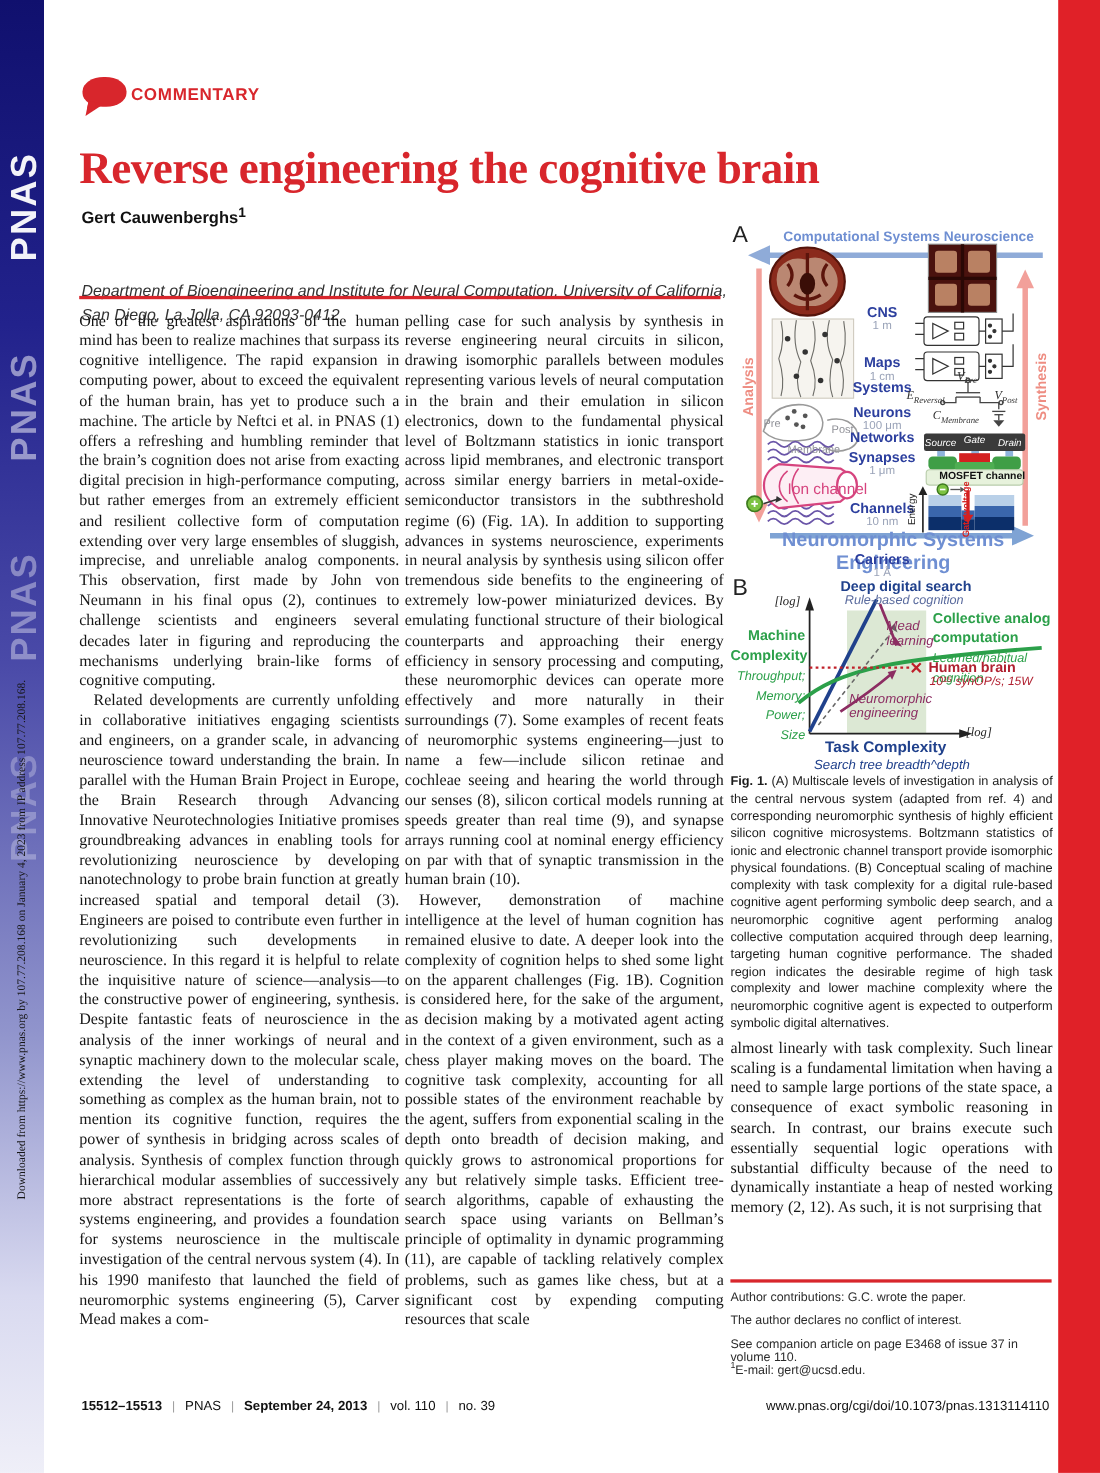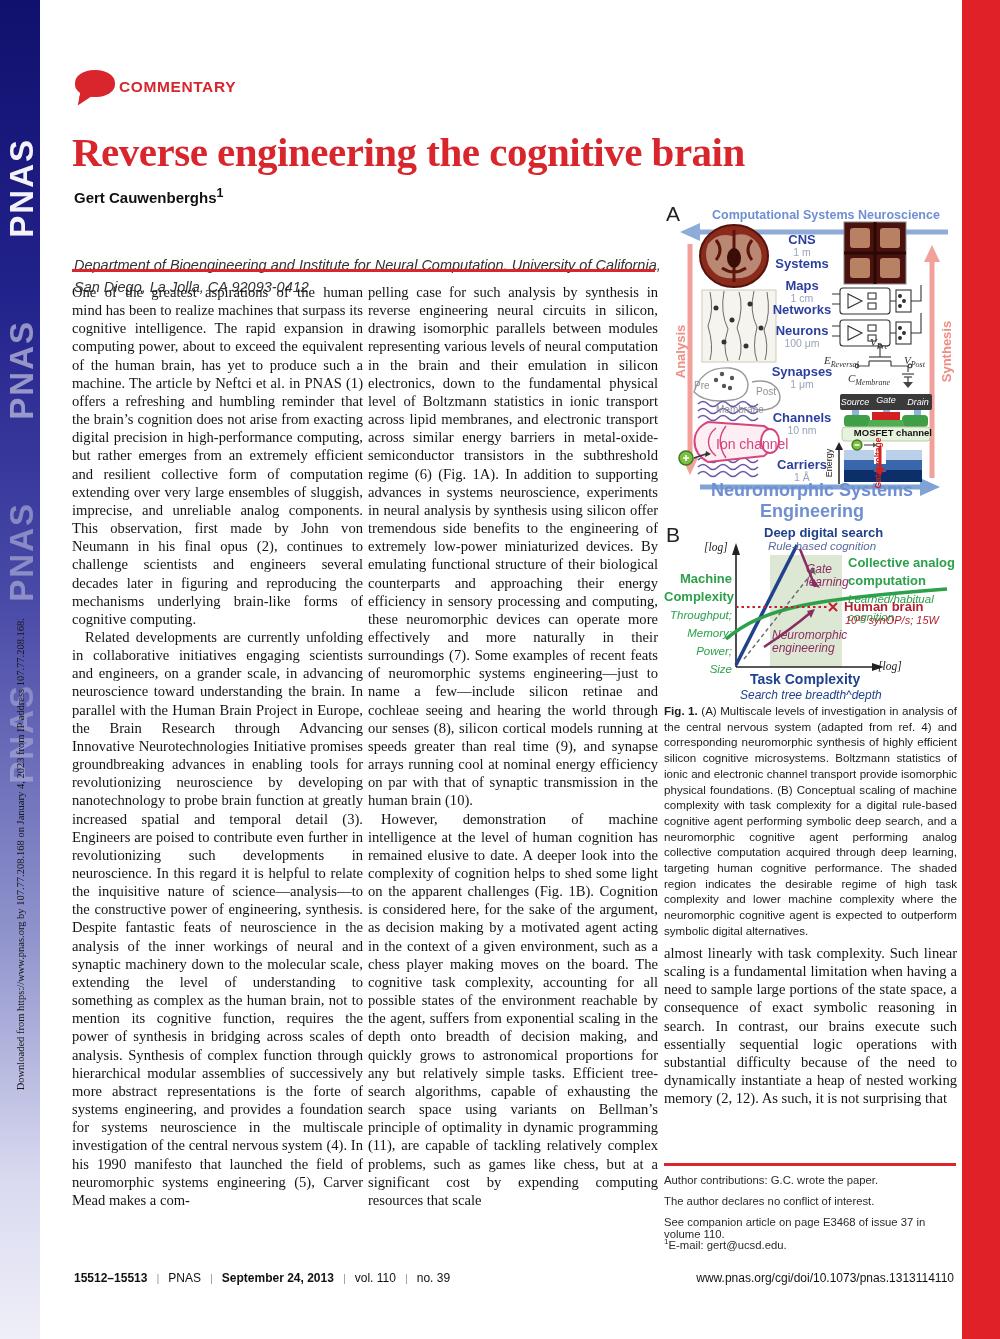--- a/index.html
+++ b/index.html
@@ -41,21 +41,21 @@
 
   
   .figA { position:absolute; left:664px; top:196px; width:296px; height:318px; }
   .figB { position:absolute; left:664px; top:515px; width:296px; height:206px; }
   .figA svg, .figB svg { position:absolute; left:0; top:0; }
   .flabel { position:absolute; font-family:"Liberation Sans", sans-serif; }
   .panel-letter { font-size:21px; color:#222; }
   .arrow-blue { color:#6f8fd2; font-weight:bold; font-size:12.5px; }
   .axis-salmon { color:#ee8d82; font-weight:bold; font-size:13px; transform:rotate(-90deg); text-align:center; }
   .lvl { position:absolute; left:92px; width:92px; text-align:center; line-height:12px; }
-  .lvl .nm { font-family:"Liberation Sans", sans-serif; font-weight:bold; font-size:13px; color:#2c3f9e; display:block; }
+  .lvl .nm { font-family:"Liberation Sans", sans-serif; font-weight:bold; font-size:13px; color:#2c3f9e; display:block;margin-top:44px; }
   .lvl .sc { font-family:"Liberation Sans", sans-serif; font-size:10.5px; color:#9aa3b8; display:block; }
   .tiny-gray { font-size:10px; color:#8f9097; }
   .pink-lab { font-size:14px; color:#d6447e; }
   .ser-it { font-family:"Liberation Serif", serif; font-style:italic; font-size:11px; color:#333; }
   .ser-it sub { font-size:8px; }
   .mos-lab { font-size:9px; color:#fff; text-align:center;font-style:italic; }
   .mos-chan { font-size:9.5px; font-weight:bold; color:#111; text-align:right; line-height:10px; }
   .rot { transform:rotate(-90deg); white-space:nowrap; }
 
   
@@ -341,21 +341,21 @@
     <span class="flabel b-navy-b" style="left:100px;top:10px">Deep digital search</span>
     <span class="flabel b-slate-i" style="left:104px;top:25px">Rule-based cognition</span>
 
     <div class="flabel" style="left:184px;top:38px;width:112px">
       <span class="b-green-b">Collective analog</span><br>
       <span class="b-green-b">computation</span><br>
       <span class="b-green-i">Learned/habitual</span><br>
       <span class="b-green-i">cognition</span>
     </div>
 
-    <div class="flabel b-purple-i" style="left:142px;top:48px;width:46px">Gate learning</div>
+    <div class="flabel b-purple-i" style="left:142px;top:48px;width:46px">Mead learning</div>
 
     <span class="flabel b-red-b" style="left:180px;top:84px">Human brain</span>
     <span class="flabel b-red-i" style="left:181px;top:99px">10¹⁵ synOP/s; 15W</span>
 
     <div class="flabel b-purple-i" style="left:108px;top:114px;width:90px">
       <span>Neuromorphic</span><br>
       <span>engineering</span>
     </div>
 
     <span class="flabel b-navy-b" style="left:86px;top:156px;font-size:14px">Task Complexity</span>

